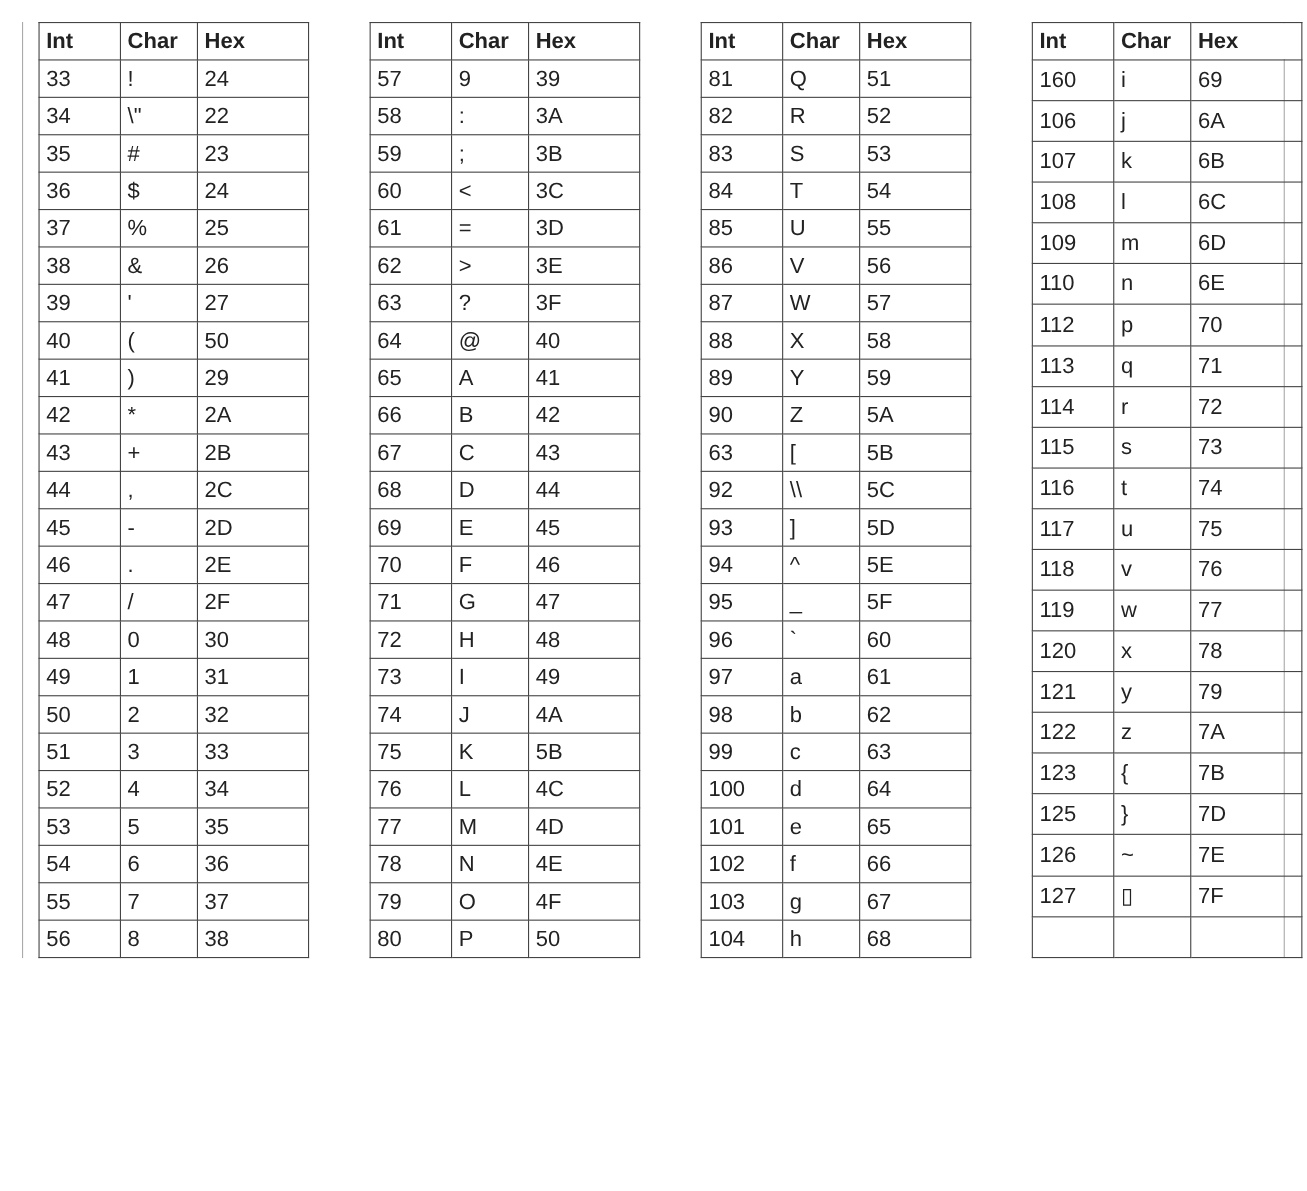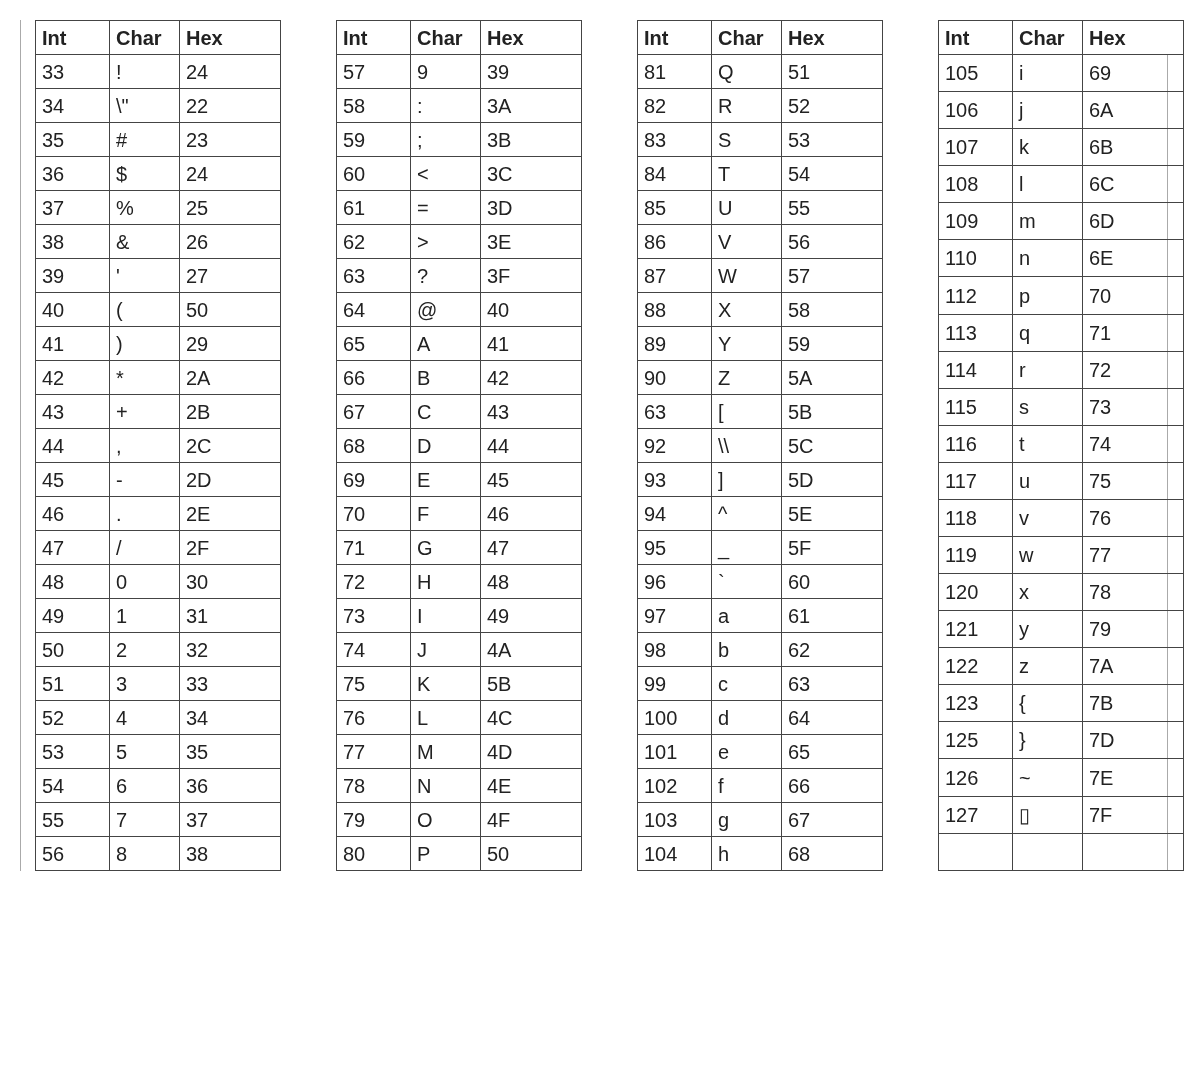--- a/index.html
+++ b/index.html
@@ -466,21 +466,21 @@
       </colgroup>
     <thead>
       <tr>
         <th>Int</th>
         <th>Char</th>
         <th>Hex</th>
       </tr>
     </thead>
     <tbody>
         <tr>
-          <td>105</td>
+          <td>160</td>
           <td>i</td>
           <td>69</td>
         </tr>
         <tr>
           <td>106</td>
           <td>j</td>
           <td>6A</td>
         </tr>
         <tr>
           <td>107</td>

